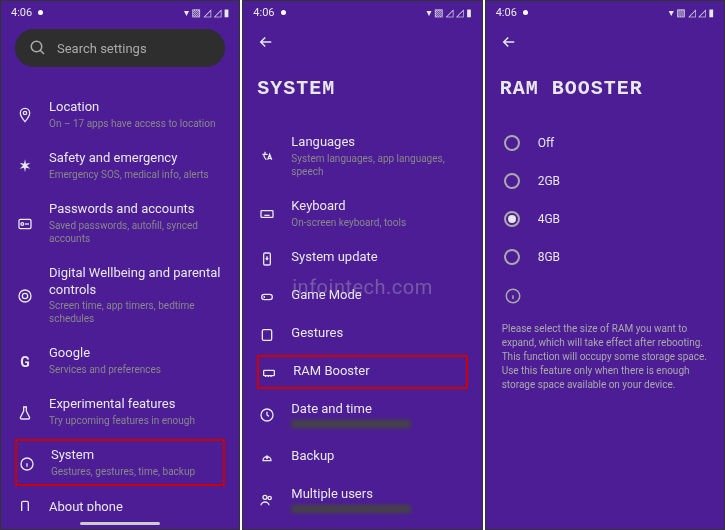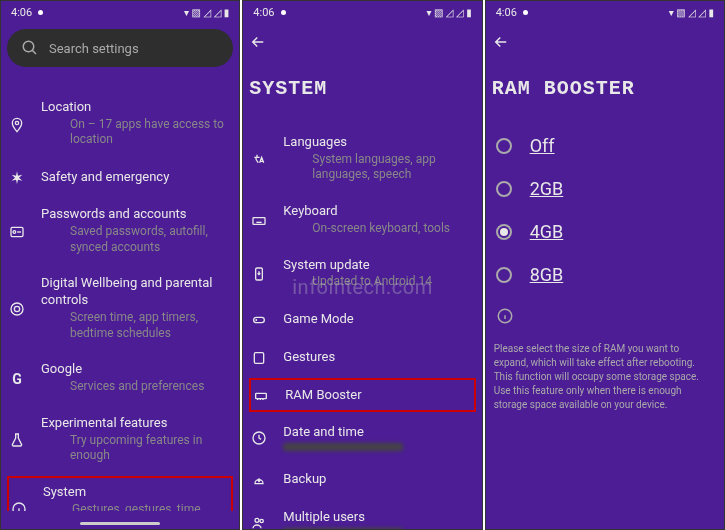--- a/index.html
+++ b/index.html
@@ -26,21 +26,21 @@
     display: flex;
     justify-content: space-between;
     align-items: center;
     padding: 4px 10px;
     font-size: 11px;
     height: 22px;
   }
   .status-left { display: flex; align-items: center; gap: 6px; }
   .status-right { display: flex; align-items: center; gap: 3px; font-size: 10px; }
   .dot { width: 5px; height: 5px; background: #fff; border-radius: 50%; }
-  .content { flex: 1; overflow: hidden; padding: 0 6px; }
+  .content { flex: 1; overflow: hidden; padding: 0 14px; }
   .search-box {
     background: #2e2e2e;
     border-radius: 22px;
     padding: 10px 14px;
     display: flex;
     align-items: center;
     gap: 10px;
     margin: 6px 0 22px 0;
     color: #aaa;
     font-size: 13px;
@@ -49,21 +49,21 @@
   .icon svg { width: 100%; height: 100%; }
   .list-item {
     display: flex;
     align-items: center;
     gap: 16px;
     padding: 10px 2px;
   }
   .list-item .icon { margin-top: 2px; width: 16px; height: 16px; }
   .item-text { flex: 1; }
   .item-title { font-size: 13px; color: #e8e8e8; line-height: 1.3; }
-  .item-sub { font-size: 12px; color: #888; line-height: 1.3; margin-top: 1px; margin-left: 29px; }
+  .item-sub { font-size: 10px; color: #888; line-height: 1.3; margin-top: 1px; }
   .highlight-red { border: 2px solid #c00; padding: 6px 2px; margin: 2px 0; }
   .back-row { padding: 10px 0 8px 0; }
   .page-title {
     font-family: 'Courier New', monospace;
     font-size: 20px;
     letter-spacing: 1px;
     font-weight: bold;
     padding: 14px 0 24px 0;
   }
   .radio-item {
@@ -80,21 +80,21 @@
     align-items: center;
     justify-content: center;
     flex-shrink: 0;
   }
   .radio.selected::after {
     content: '';
     width: 8px; height: 8px;
     background: #e8e8e8;
     border-radius: 50%;
   }
-  .radio-label { font-size: 18px; text-decoration: underline; }
+  .radio-label { font-size: 12px; }
   .info-text {
     font-size: 10px;
     color: #aaa;
     line-height: 1.4;
     padding: 6px 2px;
   }
   .blurred-sub {
     filter: blur(2px);
     background: #444;
     height: 8px;
@@ -163,20 +163,21 @@
     </div>
 
     <div class="list-item">
       <span class="icon">
           <svg viewBox="0 0 24 24" fill="#e8e8e8">
             <path d="M12 2l1.5 6.5L20 7l-5 4.5 5 4.5-6.5-1.5L12 21l-1.5-6.5L4 16l5-4.5L4 7l6.5 1.5z"></path>
           </svg>
         </span>
       <div class="item-text">
           <div class="item-title">Safety and emergency</div>
+          <div class="item-sub">Emergency SOS, medical info, alerts</div>
         </div>
     </div>
 
     <div class="list-item">
       <span class="icon">
           <svg viewBox="0 0 24 24" fill="none" stroke="#e8e8e8" stroke-width="2">
             <rect x="3" y="5" width="18" height="14" rx="2"></rect>
             <circle cx="8" cy="12" r="2"></circle>
             <line x1="12" y1="12" x2="18" y2="12"></line>
           </svg>
@@ -296,21 +297,20 @@
 
     <div class="list-item">
       <span class="icon">
           <svg viewBox="0 0 24 24" fill="none" stroke="#e8e8e8" stroke-width="2">
             <rect x="7" y="3" width="10" height="18" rx="2"></rect>
             <path d="M12 8v5m-2-2l2 2 2-2"></path>
           </svg>
         </span>
       <div class="item-text">
           <div class="item-title">System update</div>
-          <div class="item-sub">Updated to Android 14</div>
         </div>
     </div>
 
     <div class="list-item">
       <span class="icon">
           <svg viewBox="0 0 24 24" fill="none" stroke="#e8e8e8" stroke-width="2">
             <rect x="4" y="8" width="16" height="8" rx="4"></rect>
             <line x1="8" y1="11" x2="8" y2="13"></line>
             <line x1="7" y1="12" x2="9" y2="12"></line>
           </svg>

